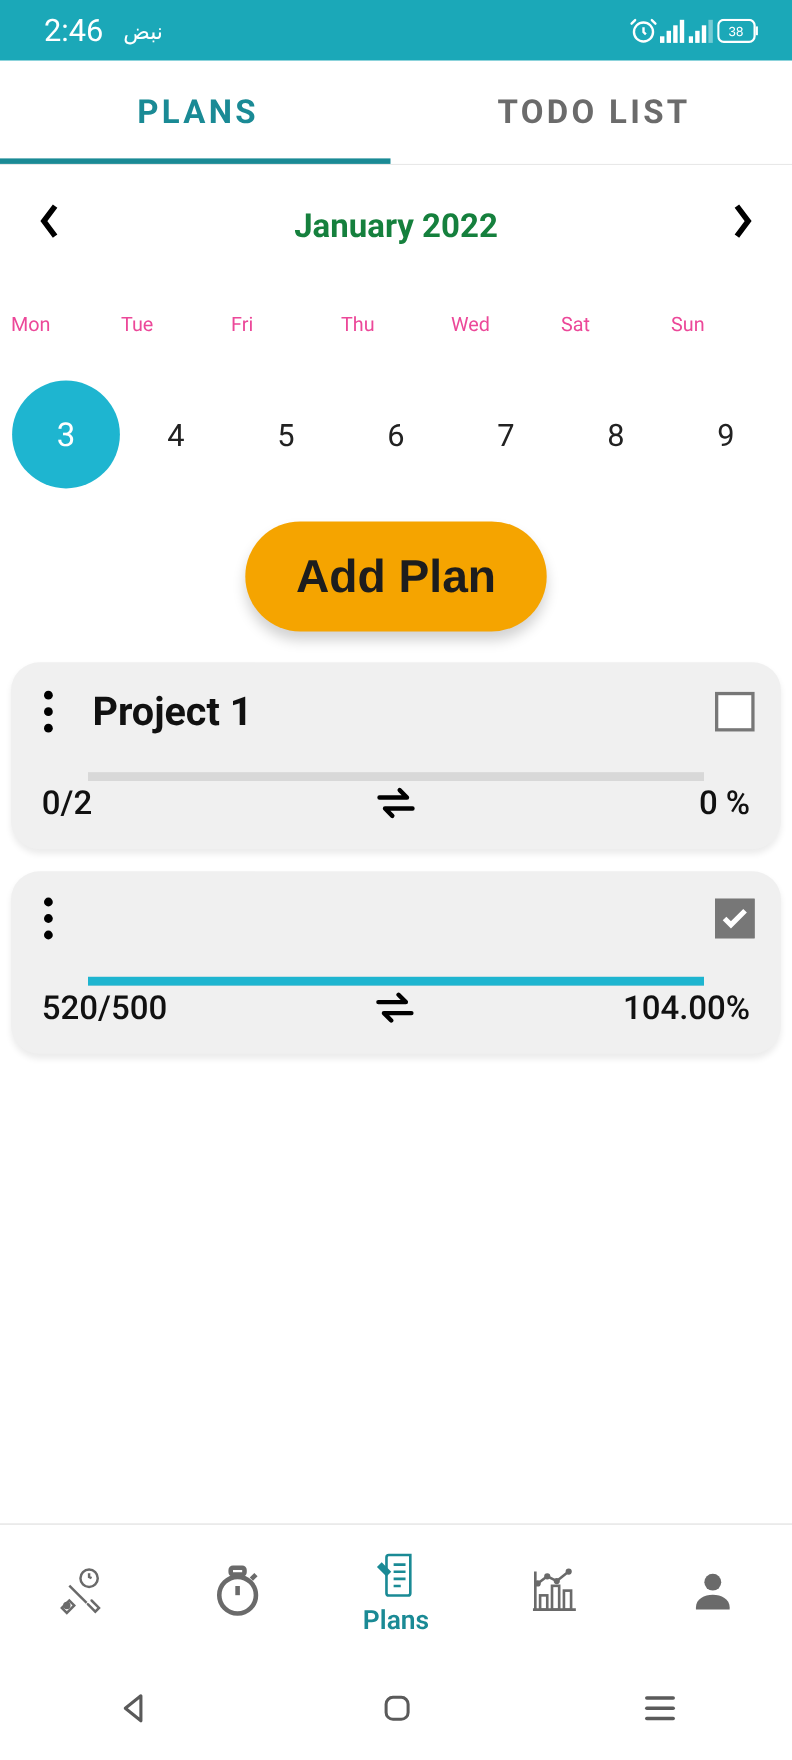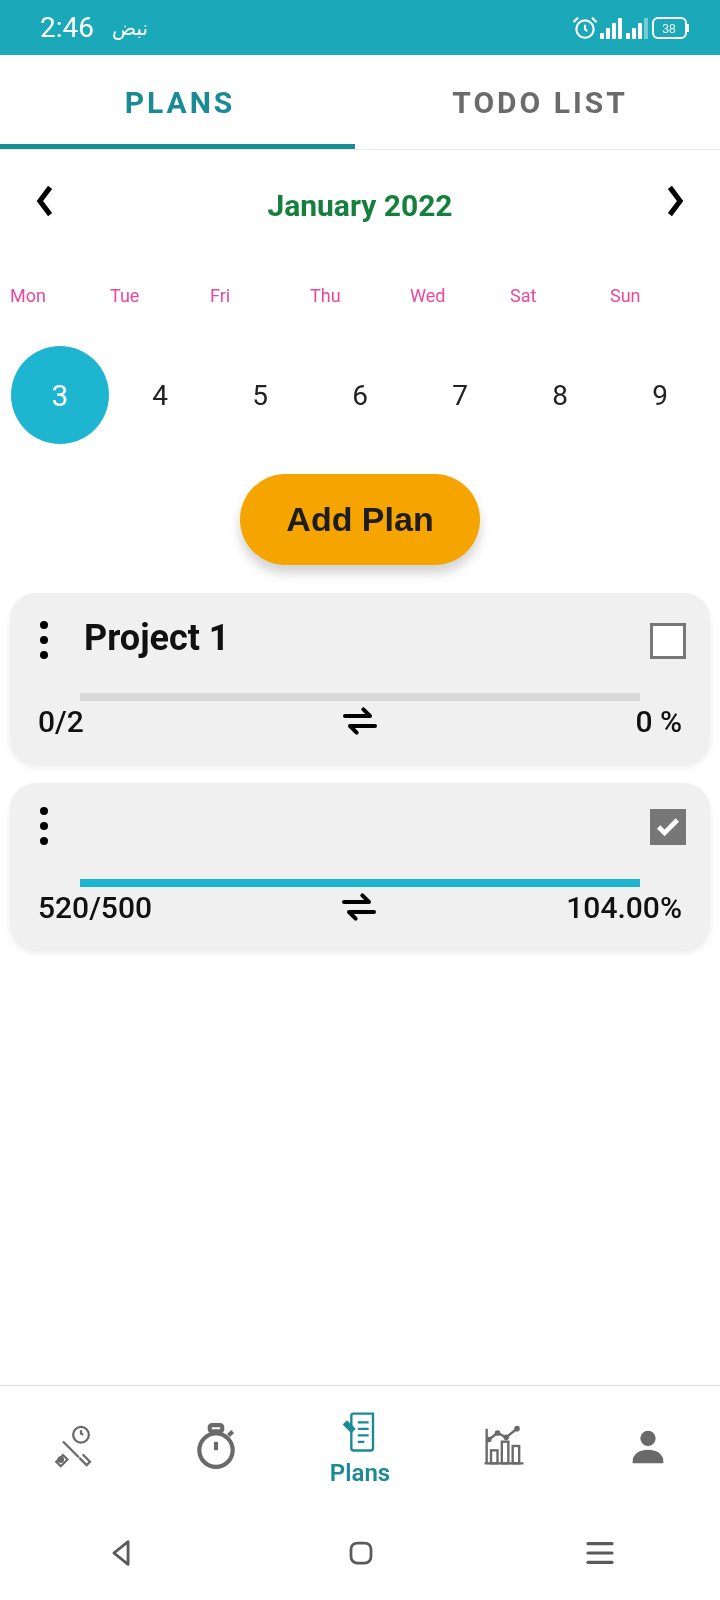--- a/index.html
+++ b/index.html
@@ -90,37 +90,37 @@
     display: flex;
     align-items: center;
     justify-content: center;
     border-radius: 50%;
   }
   .date-num.selected { background: #1eb5d0; color: #fff; font-size: 30px; }
   .add-plan-wrap { display: flex; justify-content: center; padding: 10px 0 22px 0; }
   .add-plan-btn {
     background: #f5a400;
     color: #1d1d1d;
-    font-size: 34px;
+    font-size: 42px;
     font-weight: 700;
     border: none;
     border-radius: 50px;
     padding: 26px 46px;
     box-shadow: 0 8px 12px rgba(0,0,0,0.18);
   }
   .card {
     margin: 6px 10px 14px 10px;
     background: #f0f0f0;
     border-radius: 26px;
     padding: 24px 24px 22px 24px;
     box-shadow: 0 4px 6px rgba(0,0,0,0.08);
   }
   .card-head {
     display: flex;
-    align-items: flex-end;
+    align-items: center;
   }
   .dots {
     display: flex;
     flex-direction: column;
     gap: 7px;
     padding: 0 10px 0 6px;
   }
   .dots span { width: 8px; height: 8px; background: #000; border-radius: 50%; }
   .card-title { font-size: 36px; font-weight: 700; color: #111; margin-left: 26px; }
   .checkbox {

